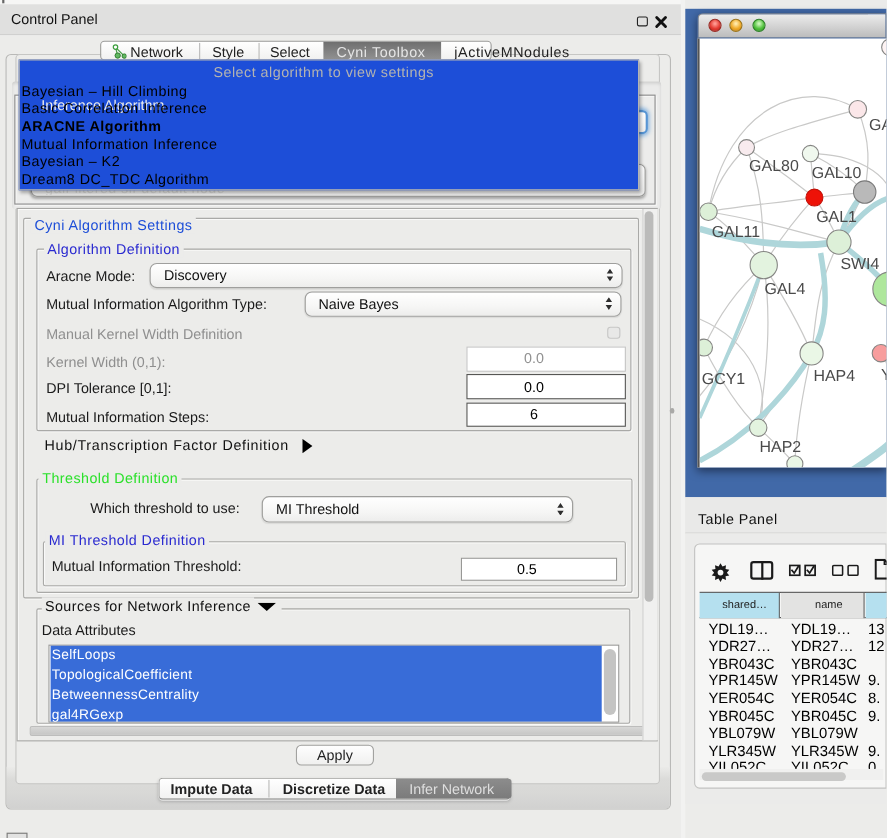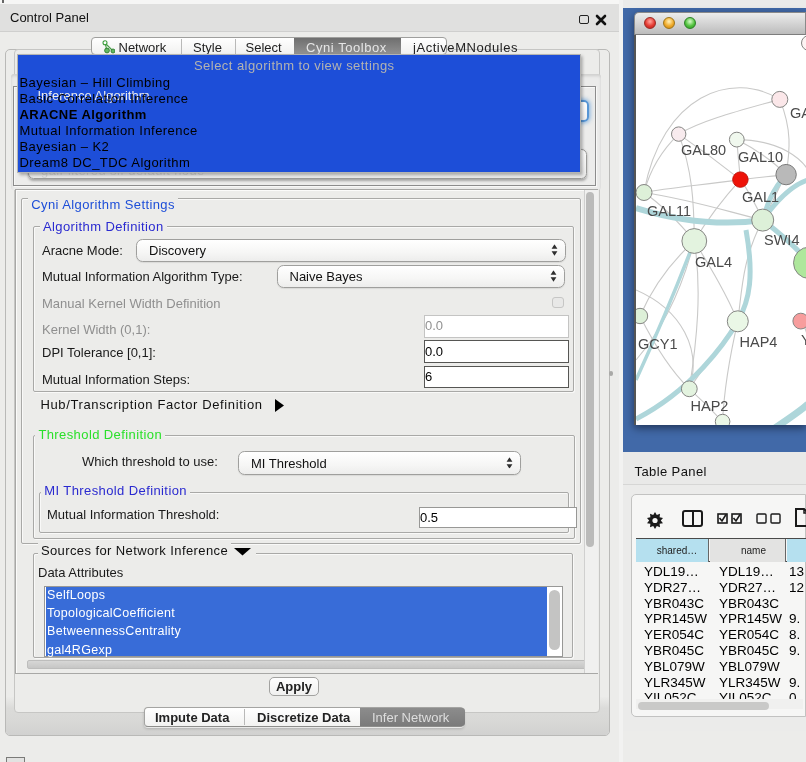--- a/index.html
+++ b/index.html
@@ -6,21 +6,21 @@
   html,body { width:806px; height:762px; overflow:hidden; }
   body { font-family:"Liberation Sans", sans-serif; background:#ececea; position:relative; }
   .abs { position:absolute; }
   .lbl { font-size:13px; font-weight:normal; color:#1a1a1a; white-space:nowrap; }
   .lbl.dis { color:#8f8f8f; }
   .combo { position:absolute; border:1px solid #9f9f9d; border-radius:6.5px;
            background:linear-gradient(#ffffff,#f6f6f5 60%,#ededec); box-shadow:0 1px 1px rgba(0,0,0,0.08);
            font-size:13px; color:#111; }
   .combo .ctext { position:absolute; left:12px; top:50%; transform:translateY(-50%); white-space:nowrap; }
   .spin { position:absolute; right:7px; top:50%; transform:translateY(-50%); width:7px; height:11.5px; }
-  .field { position:absolute; background:#fff; font-size:13px; color:#000; text-align:left; padding-right:22px; }
+  .field { position:absolute; background:#fff; font-size:13px; color:#000; text-align:center; padding-right:22px; }
   .gbox  { position:absolute; border:1px solid #a9a9a7; border-radius:2px; box-shadow:inset 1px 1px 0 #f9f9f8, 1px 1px 0 #f9f9f8; }
   .gtitle{ position:absolute; font-size:13px; letter-spacing:0.4px; background:#ececea; padding:0 3px; white-space:nowrap; }
 </style>
 </head>
 <body>
 
 <div class="abs" style="left:0;top:0;width:619px;height:4px;background:#f6f6f5;"></div>
 <div class="abs" style="left:2px;top:0;width:2px;height:3px;background:#666;"></div>
 <div class="abs" style="left:0;top:4px;width:619px;height:28px;background:#e0e0df;border-bottom:1px solid #cfcfce;">
   <div class="abs" style="left:10px;top:5.5px;font-size:13px;color:#111;">Control Panel</div>
@@ -94,21 +94,21 @@
   <span class="ctext">MI Threshold</span>
   <svg class="spin" viewBox="0 0 7 11.5">
       <path d="M3.5 0 L6.4 4.4 L0.6 4.4 Z M3.5 11.5 L0.6 7.1 L6.4 7.1 Z" fill="#2e2e2e"></path>
     </svg>
 </div>
 
 <div class="gbox" style="left:38.5px;top:491.5px;width:530.5px;height:41px;"></div>
 <div class="gtitle" style="left:41.3px;top:483.3px;color:#2a2ad0;">MI Threshold Definition</div>
 
 <div class="lbl abs" style="left:47px;top:507px;">Mutual Information Threshold:</div>
-<div class="field" style="left:419px;top:506.5px;width:158px;height:21.5px;border:1px solid #989896;line-height:19.5px;">0.5</div>
+<div class="field" style="left:419px;top:506.5px;width:142px;height:21.5px;border:1px solid #989896;line-height:19.5px;">0.5</div>
 
 <div class="gbox" style="left:32.6px;top:552.5px;width:540.4px;height:105.5px;"></div>
 <div class="gtitle" style="left:37.9px;top:543.2px;color:#111;">Sources for Network Inference</div>
 <div class="abs" style="left:229px;top:546px;width:27px;height:12px;background:#ececea;"></div>
 <svg class="abs" style="left:233.5px;top:548.2px;" width="17" height="7.5" viewBox="0 0 17 7.5">
     <path d="M0 0 L17 0 L8.5 7.5 Z" fill="#000"></path>
   </svg>
 
 <div class="lbl abs" style="left:38px;top:564.5px;">Data Attributes</div>
 
@@ -146,21 +146,21 @@
   <div class="abs" style="left:2px;top:20px;line-height:15.9px;letter-spacing:0.45px;">
     Bayesian – Hill Climbing<br>
     Basic Correlation Inference<br>
     <b>ARACNE Algorithm</b><br>
     Mutual Information Inference<br>
     Bayesian – K2<br>
     Dream8 DC_TDC Algorithm
   </div>
 </div>
 
-<div class="abs" style="left:269px;top:677px;width:50px;height:19px;border:1px solid #a2a2a0;border-radius:5px;background:linear-gradient(#fefefe,#f0f0ef);text-align:center;font-size:13px;font-weight:bold;color:#222;line-height:17px;">Apply</div>
+<div class="abs" style="left:269px;top:677px;width:71px;height:19px;border:1px solid #a2a2a0;border-radius:5px;background:linear-gradient(#fefefe,#f0f0ef);text-align:center;font-size:13px;font-weight:normal;color:#222;line-height:17px;">Apply</div>
 
 <div class="abs" style="left:144px;top:707px;width:319.5px;height:20px;border:1px solid #a4a4a2;border-bottom:1.5px solid #8d8d8b;border-radius:4px;box-shadow:0 1px 0 rgba(255,255,255,0.7), 0 2px 3px rgba(0,0,0,0.18);background:linear-gradient(#ffffff,#f2f2f1);font-size:13px;font-weight:bold;color:#222;">
   <span class="abs" style="left:10px;top:2px;">Impute Data</span>
   <div class="abs" style="left:98.5px;top:1px;width:1px;height:16px;background:#b9b9b8;"></div>
   <span class="abs" style="left:112px;top:2px;">Discretize Data</span>
   <div class="abs" style="left:215px;top:0;width:104.5px;height:18px;background:linear-gradient(#8c8c8c,#7b7b7b);border-radius:0 3px 3px 0;">
     <span class="abs" style="left:12px;top:2px;color:#dedede;font-weight:normal;">Infer Network</span>
   </div>
 </div>
 

